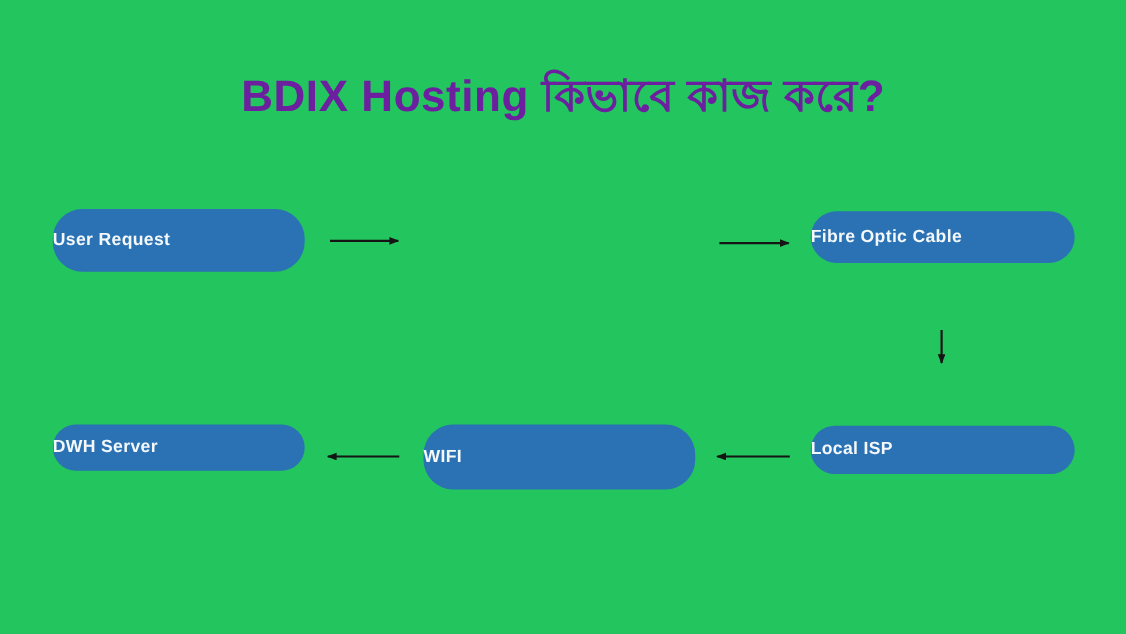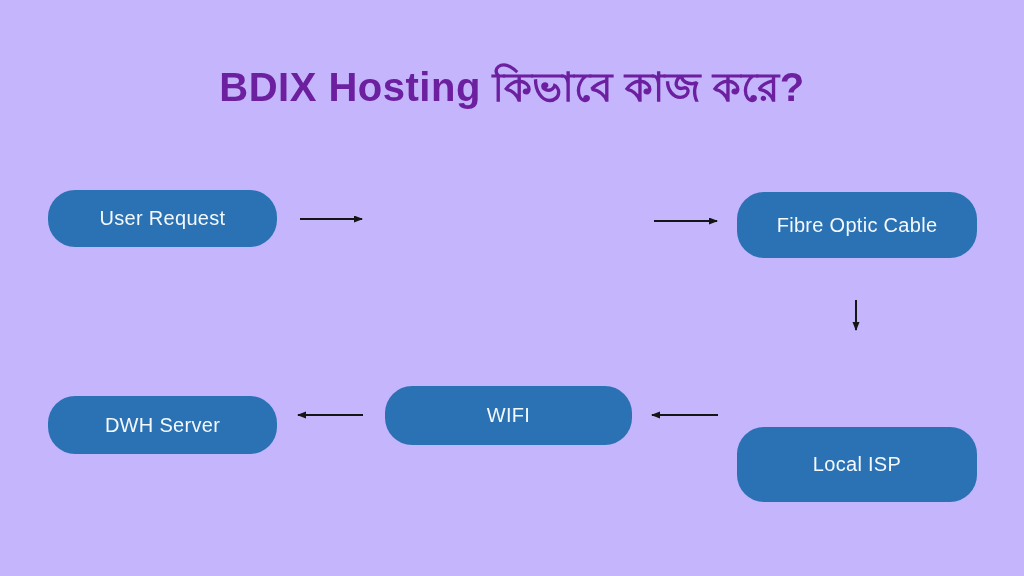--- a/index.html
+++ b/index.html
@@ -3,21 +3,21 @@
 <meta charset="utf-8">
 <style>
   html, body {
     margin: 0;
     padding: 0;
   }
   .canvas {
     position: relative;
     width: 1024px;
     height: 576px;
-    background: #c4b5fd;
+    background: #22c55e;
     overflow: hidden;
     font-family: "Liberation Sans", sans-serif;
   }
   .title {
     position: absolute;
     top: 56px;
     left: 0;
     width: 1024px;
     margin: 0;
     text-align: center;
@@ -26,31 +26,30 @@
     color: #6C1F9E;
     letter-spacing: 0.5px;
   }
   .node {
     position: absolute;
     background: #2A72B4;
     border-radius: 27px;
     color: #F4F8FB;
     display: flex;
     align-items: center;
-    justify-content: center;
-    font-size: 20px;
-    font-weight: 400;
+    font-size: 16px;
+    font-weight: 700;
     letter-spacing: 0.3px;
   }
   .n-user-request    { left: 48px;  top: 190px; width: 229px; height: 57px; }
   .n-wifi-router     { left: 386px; top: 190px; width: 245px; height: 58px; }
-  .n-fibre-optic     { left: 737px; top: 192px; width: 240px; height: 66px; }
-  .n-local-isp       { left: 737px; top: 387px; width: 240px; height: 75px; margin-top: 40px; }
+  .n-fibre-optic     { left: 737px; top: 192px; width: 240px; height: 47px; }
+  .n-local-isp       { left: 737px; top: 387px; width: 240px; height: 44px; }
   .n-bdix            { left: 385px; top: 386px; width: 247px; height: 59px; }
-  .n-dwh-server      { left: 48px;  top: 386px; width: 229px; height: 58px; margin-top: 10px; }
+  .n-dwh-server      { left: 48px;  top: 386px; width: 229px; height: 42px; }
   .arrows {
     position: absolute;
     left: 0;
     top: 0;
     width: 1024px;
     height: 576px;
     pointer-events: none;
   }
 </style>
 </head>

